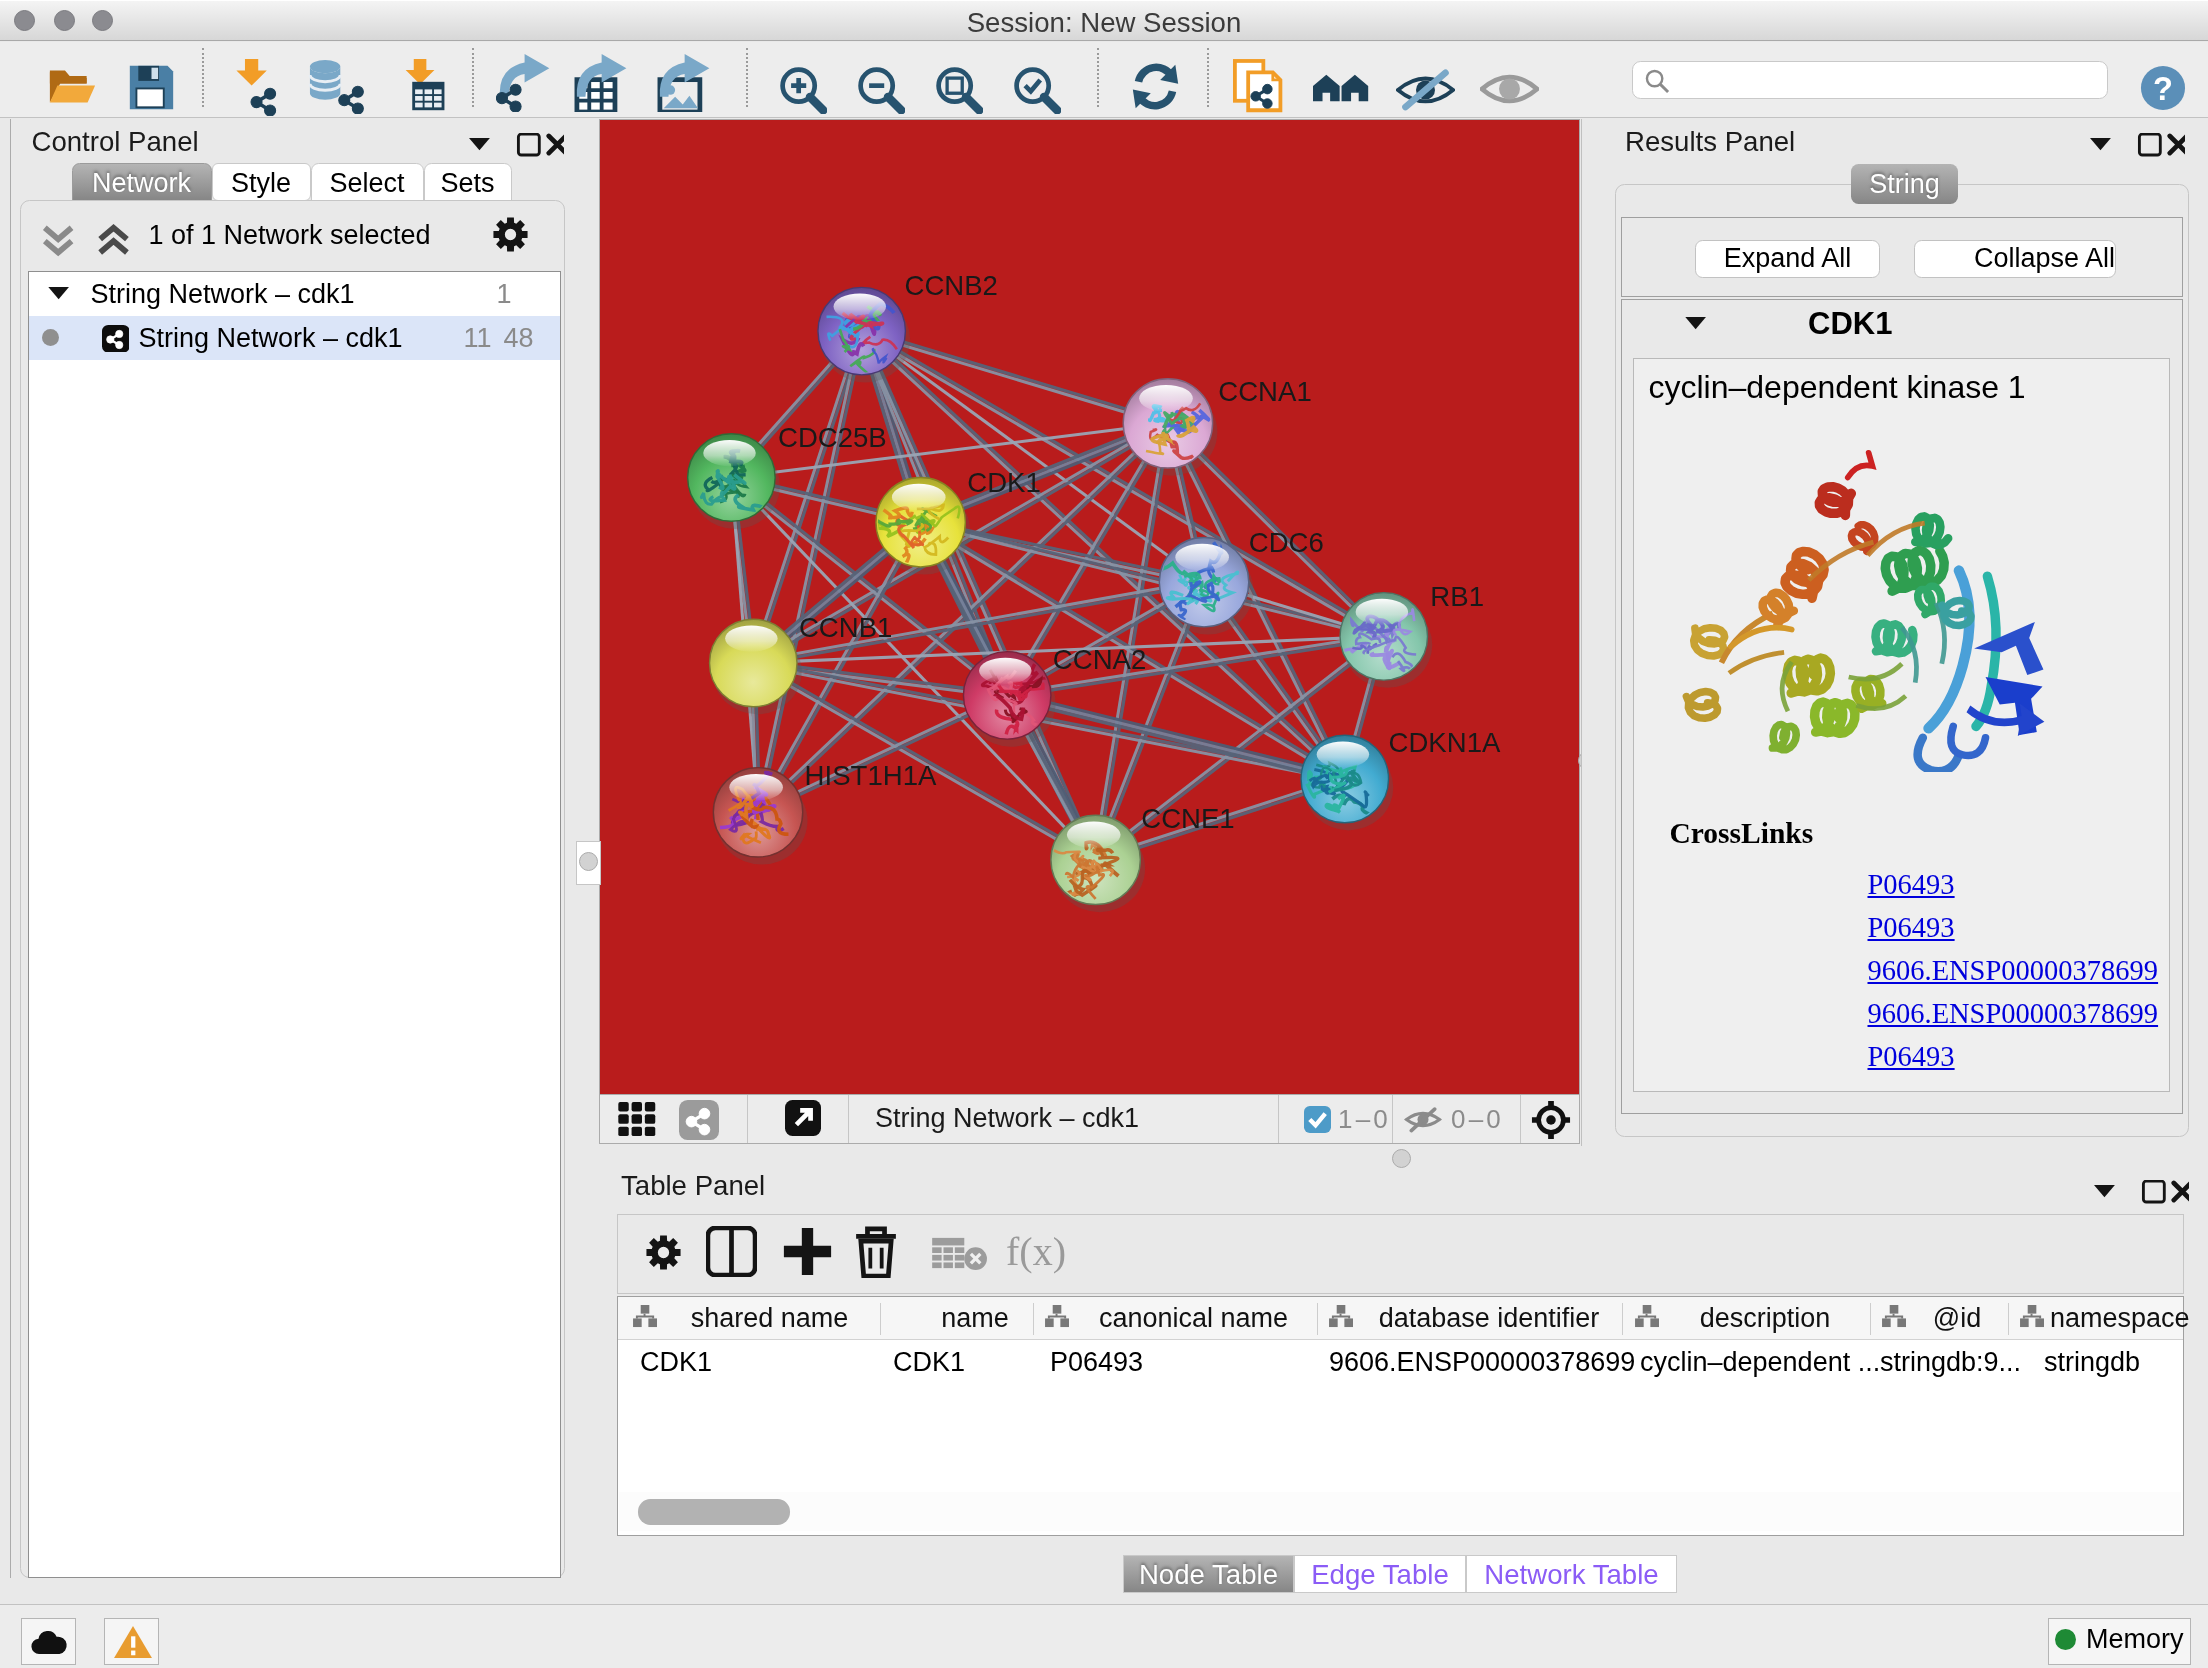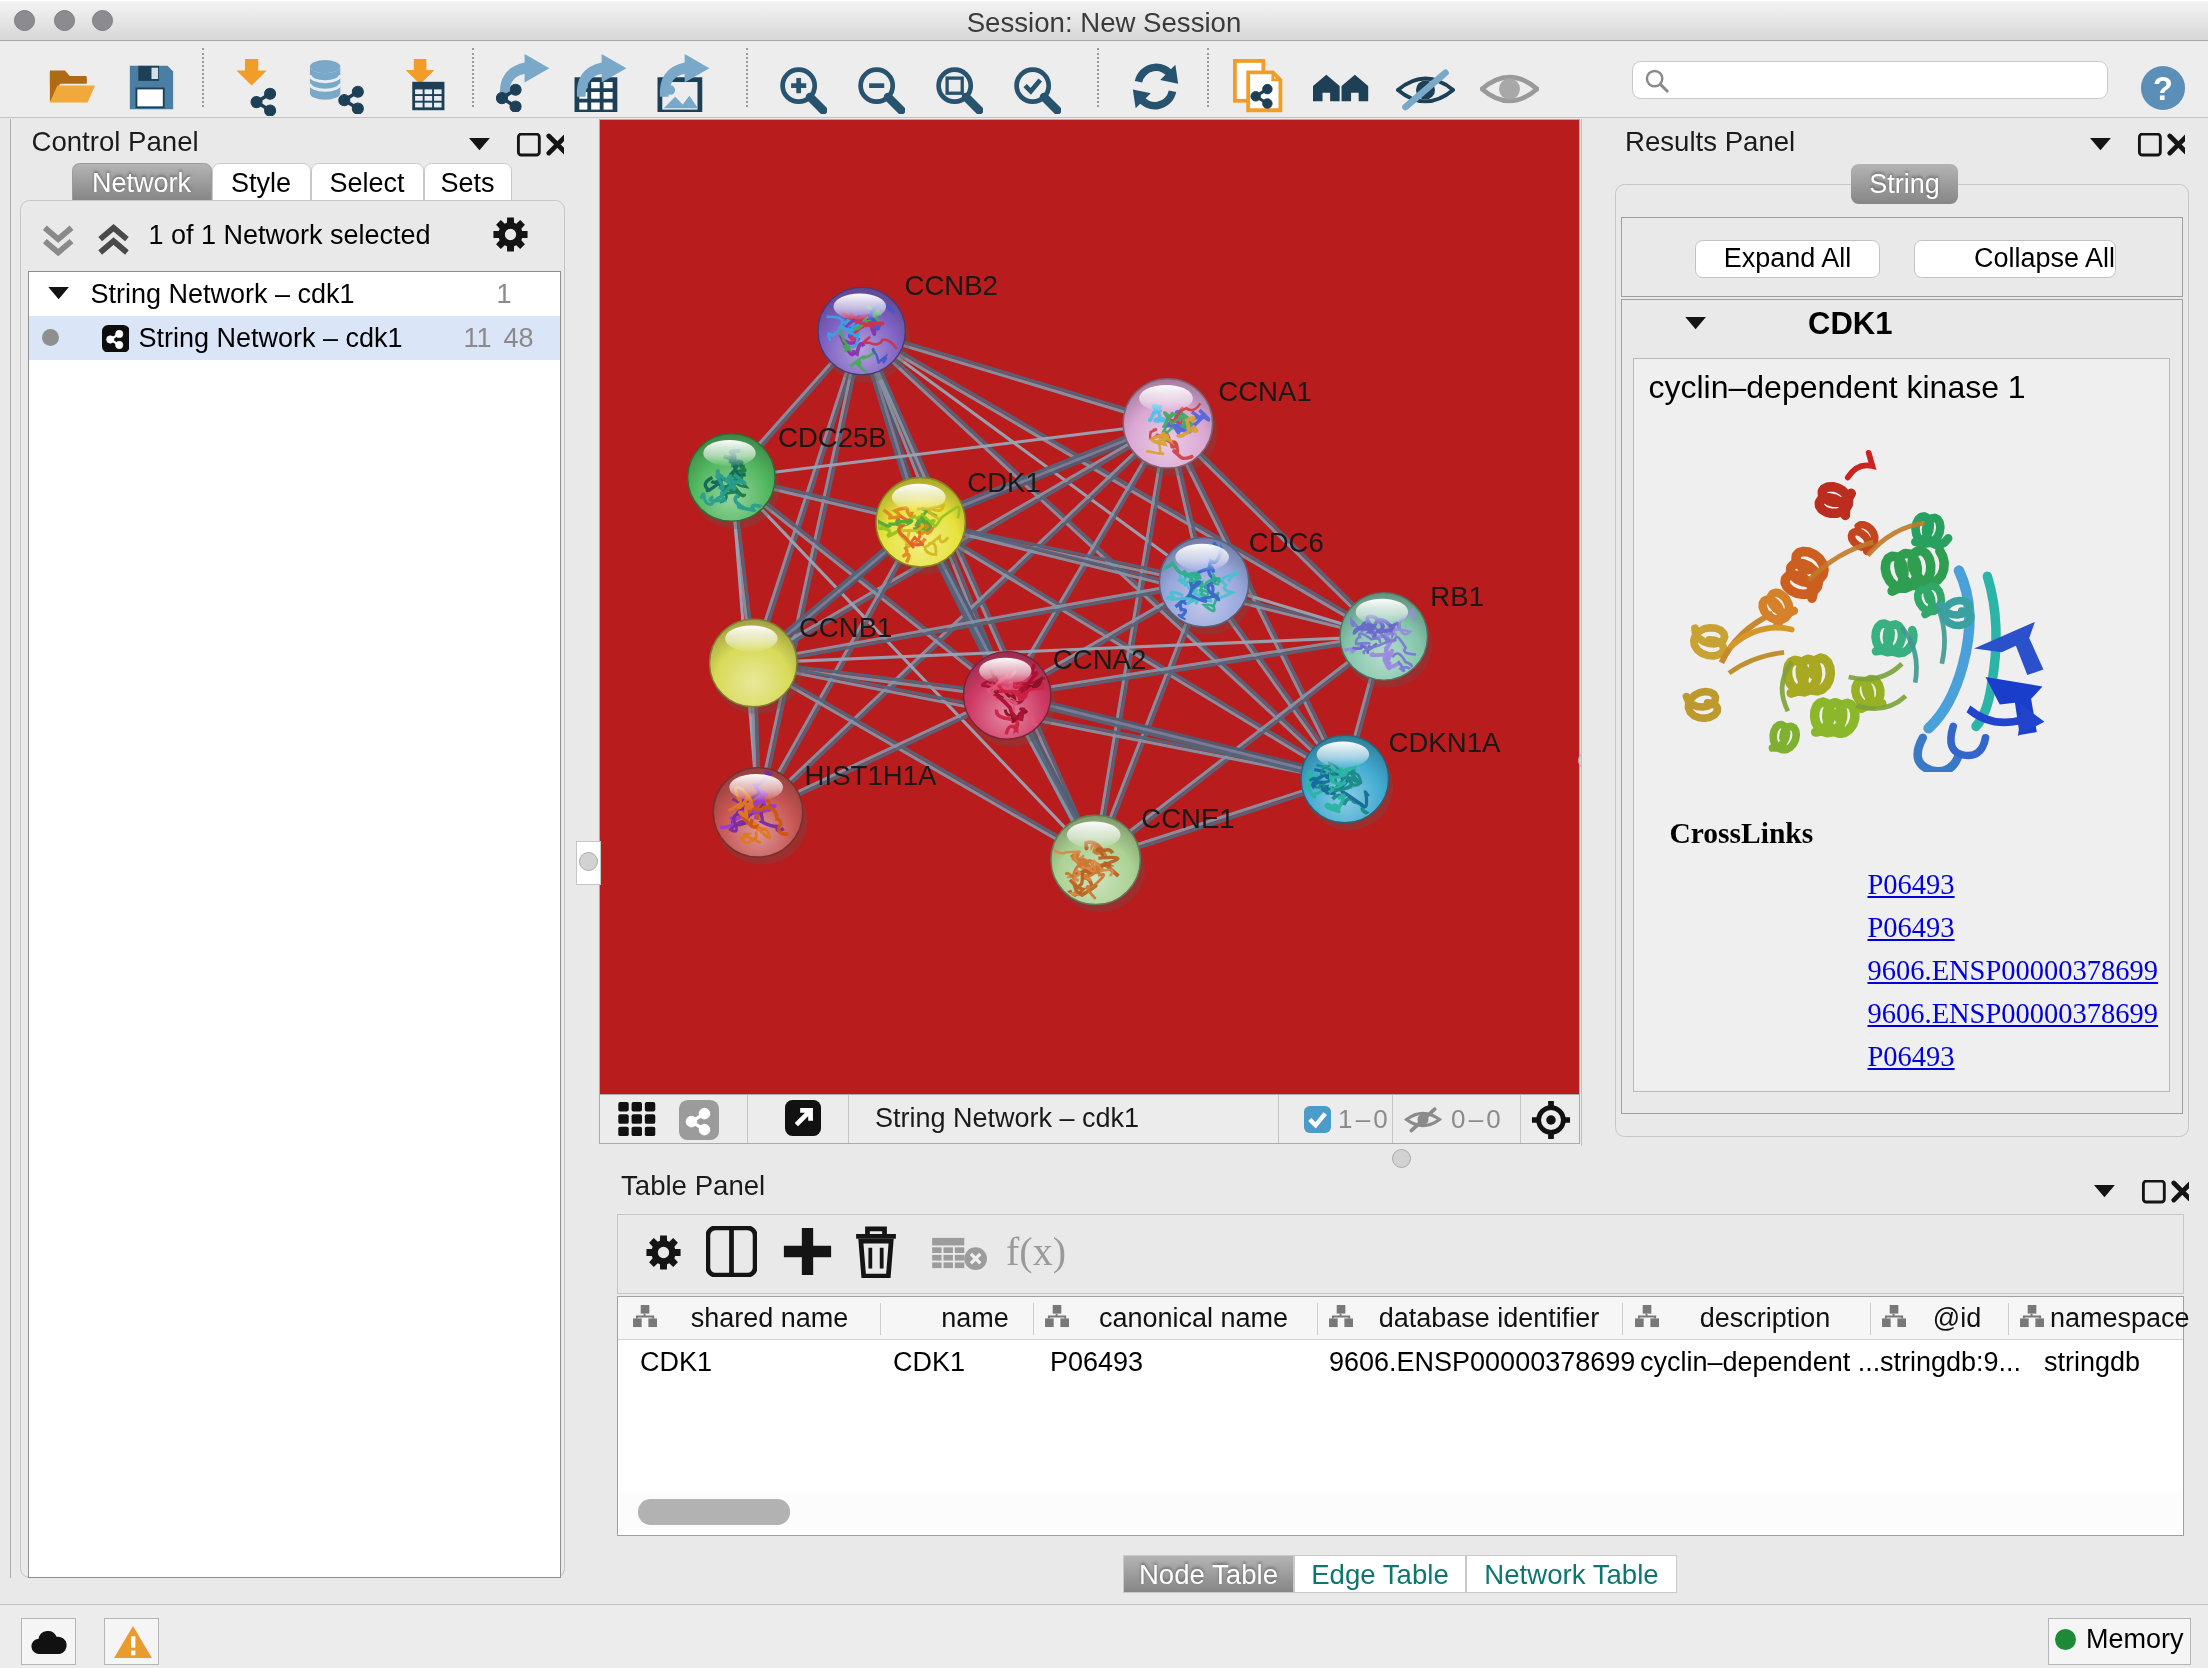--- a/index.html
+++ b/index.html
@@ -37,21 +37,21 @@
 #tpanel { left:587px; top:1155px; width:1622px; height:455px; }
 #ttool { left:30px; top:59px; width:1567px; height:80px; border:1.9px solid #c6c6c6; }
 #ttable { left:30px; top:141px; width:1567px; height:240px; background:#fff; border:1.9px solid #9f9f9f; }
 #thead { left:0; top:0; width:100%; height:43px; background:#f6f6f6; border-bottom:1.9px solid #d2d2d2; }
 .th { position:absolute; top:5.7px; font-size:27px; color:#111; }
 .td { position:absolute; top:50px; font-size:27px; color:#000; }
 .colsep { position:absolute; top:5.7px; height:32px; width:0; border-left:1.9px solid #cdcdcd; }
 #hscroll { left:1px; top:195px; width:1562px; height:39px; background:#fcfcfc; }
 #hthumb { left:19px; top:6.7px; width:152px; height:26px; background:#b2b2b2; border-radius:12.4px; }
 .btab { display:inline-block; height:38px; line-height:38px; font-size:27.6px; background:#fff;
-  border:1px solid #c9c9c9; color:#0f766e; float:left; text-align:center; }
+  border:1px solid #c9c9c9; color:#8b5cf6; float:left; text-align:center; }
 .btabsel { background:linear-gradient(#b4b4b4,#868686); color:#fff; text-shadow:0 -1.9px 2.9px rgba(60,60,60,0.55); }
 #bstatus { left:0; top:1604px; width:2208px; height:65px; background:#ececec; border-top:1.9px solid #c2c2c2; }
 .bbtn { top:13.3px; height:47px; background:#f5f5f5; border:1.9px solid #b5b5b5; }
 .serif { font-family:"Liberation Serif", serif; }
 </style>
 </head>
 <body>
 <div class="abs" id="titlebar">
   <div class="abs tl" style="left:14.3px;"></div>
   <div class="abs tl" style="left:54px;"></div>
@@ -209,21 +209,21 @@
 </div>
 <div class="abs" id="cpanel">
   <div class="abs ptitle" style="left:21px; top:6.7px;">Control Panel</div>
   <svg class="abs" style="left:458px;top:14.3px" width="95" height="25" viewBox="0 0 100 26">
     <path transform="translate(0,5) scale(1.0)" fill="#141414" d="M0 0 h22 l-11 13 z"></path>
     <rect x="52" y="1" width="22" height="22" rx="3" fill="none" stroke="#141414" stroke-width="3"></rect>
     <path d="M84 3 l18 18 M102 3 l-18 18" stroke="#141414" stroke-width="5" stroke-linecap="round"></path>
   </svg>
   <div class="abs" style="left:61px; top:44px; width:447px;">
     <span class="tab tabsel" style="width:140px;">Network</span>
-      <span class="tab" style="width:99px;">Style</span>
+      <span class="tab" style="width:99px;border-radius:6px;">Style</span>
       <span class="tab" style="width:113px;">Select</span>
       <span class="tab" style="width:88px;">Sets</span>
   </div>
   <div class="abs" id="cframe"></div>
   <svg class="abs" style="left:30px;top:103px" width="105" height="42" viewBox="0 0 110 44">
       <g fill="none" stroke="#8a8a8a" stroke-width="6">
         <path d="M4 6 l14 12 14-12 M4 20 l14 12 14-12"></path>
       </g>
       <g fill="none" stroke="#4a4a4a" stroke-width="6">
         <path d="M62 18 l14-12 14 12 M62 32 l14-12 14 12"></path>

